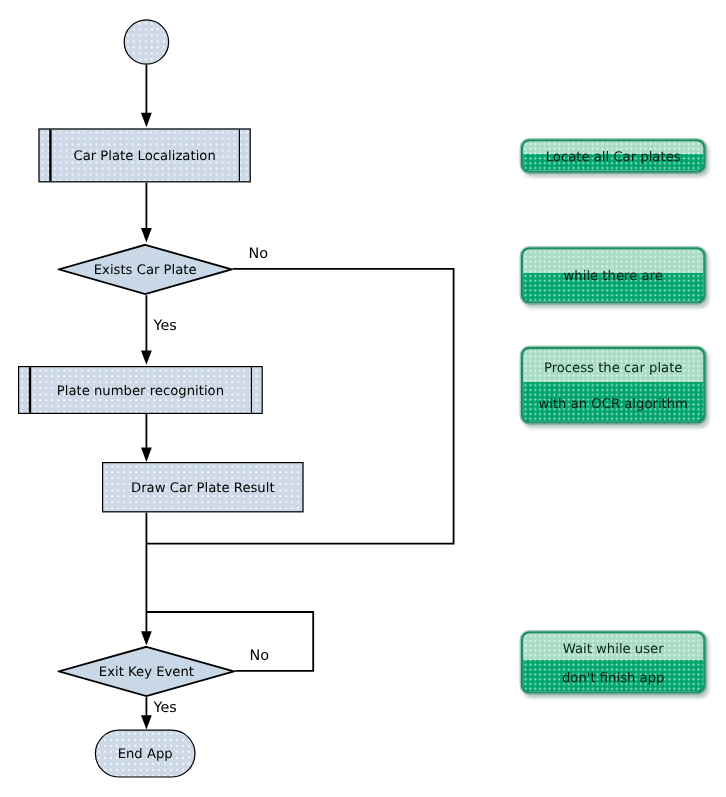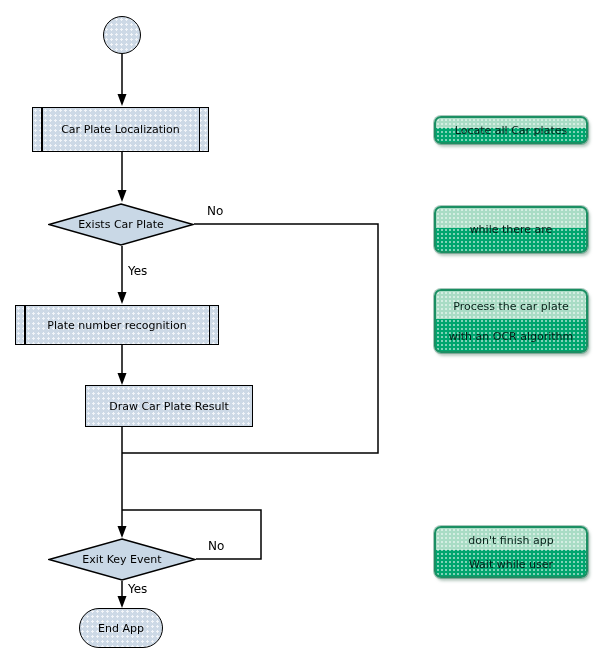--- a/index.html
+++ b/index.html
@@ -144,17 +144,17 @@
   <div class="callout c1">
     <div class="cl">while there are</div>
   </div>
 
   <div class="callout c2">
     <div class="cl">Process the car plate</div>
     <div class="cl">with an OCR algorithm</div>
   </div>
 
   <div class="callout c3">
+    <div class="cl">Wait while user</div>
     <div class="cl">don't finish app</div>
-    <div class="cl">Wait while user</div>
   </div>
 
 </div>
 
 </body></html>

